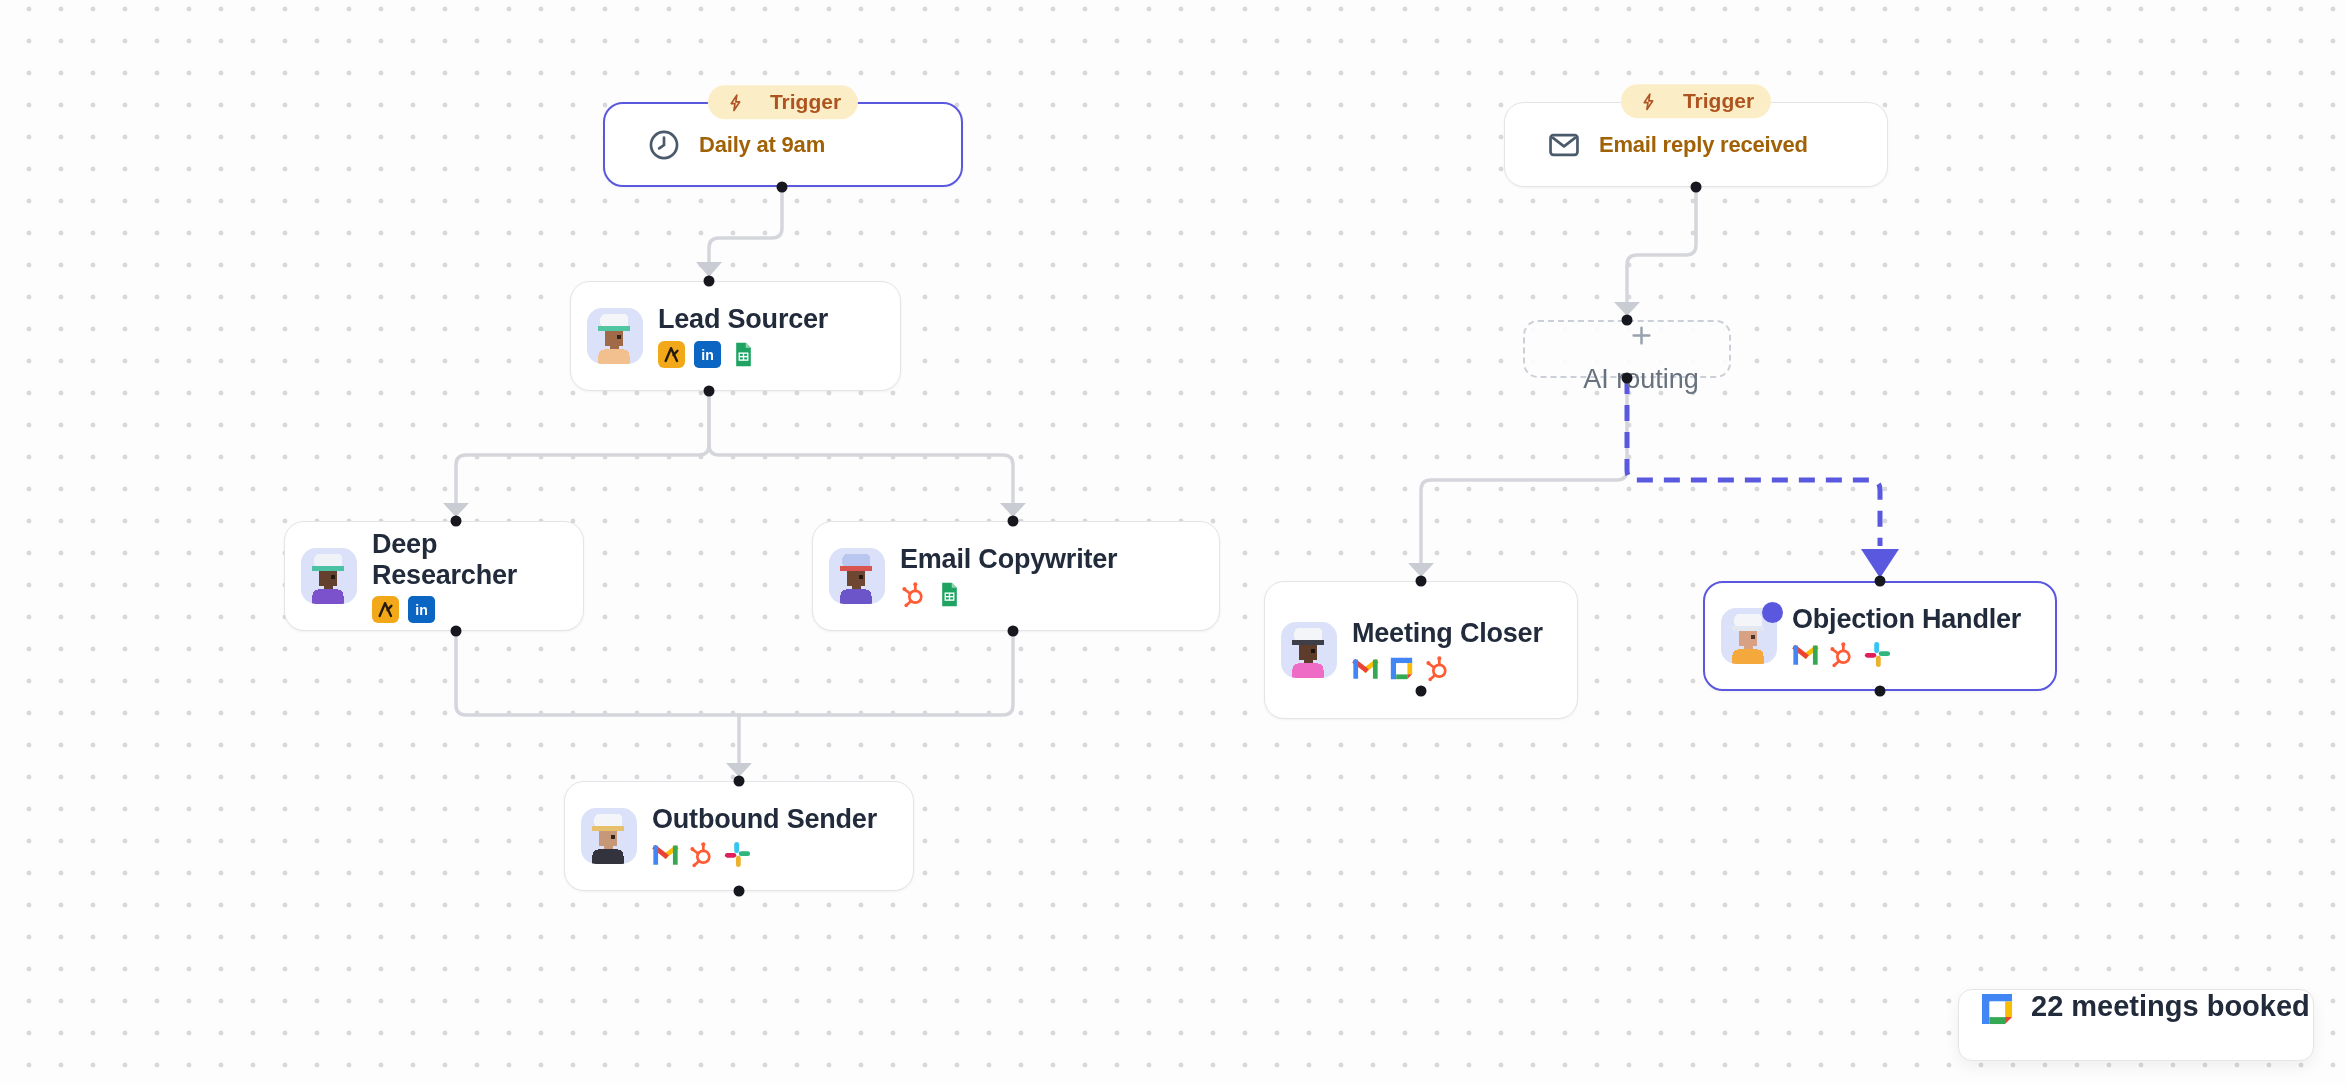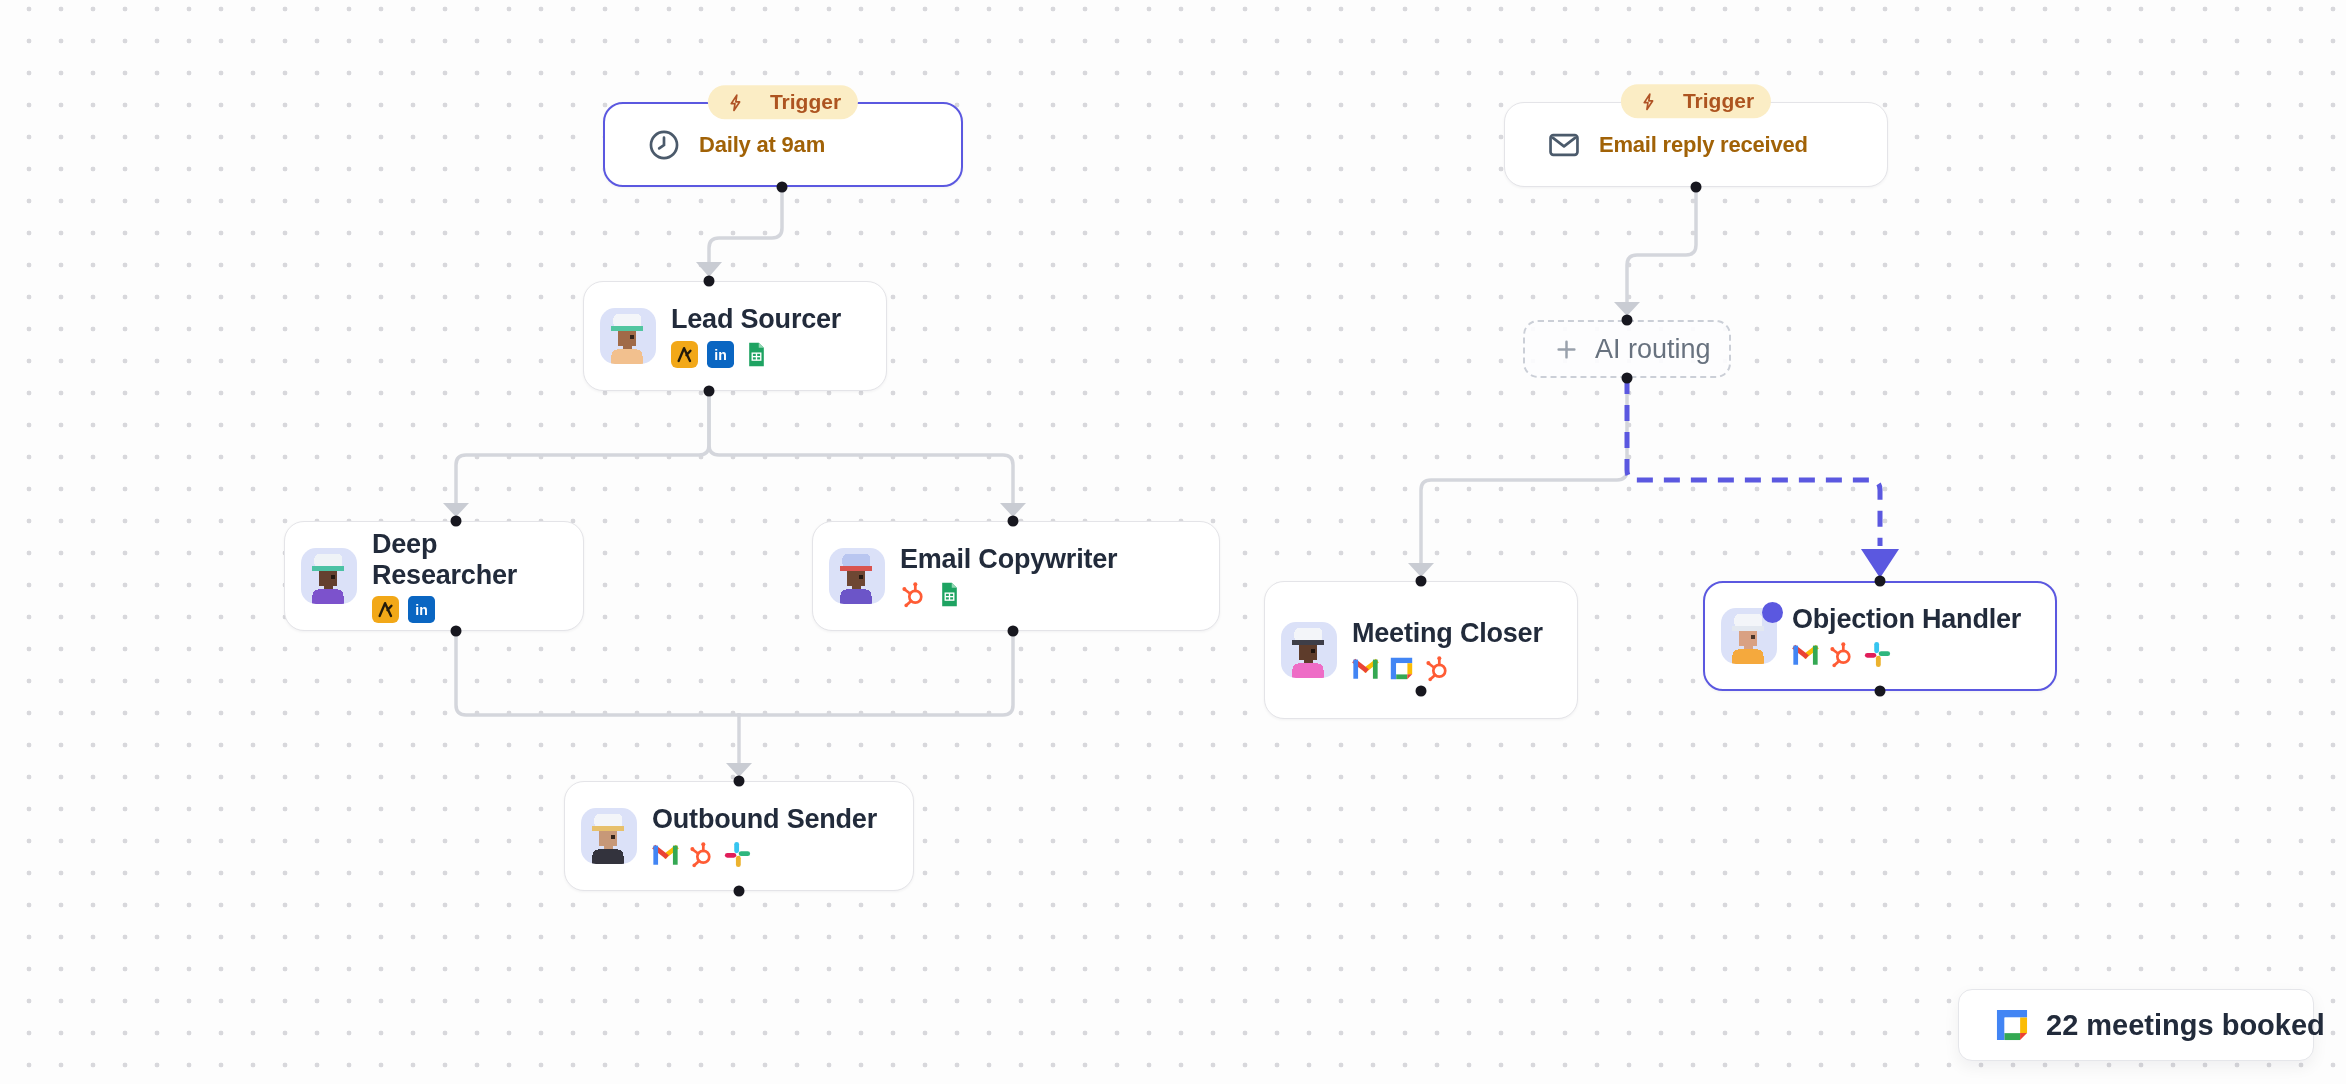--- a/index.html
+++ b/index.html
@@ -53,27 +53,27 @@
   }
   .avatar-wrap{position:relative;flex:none}
   .col{display:flex;flex-direction:column;gap:5px}
   .agent .ttl{font-size:27px;font-weight:700;color:var(--title);letter-spacing:-.2px;line-height:1.15}
   .apps{display:flex;gap:9px;align-items:flex-end}
   .app-icon{width:27px;height:27px;display:block}
   .app-icon svg{width:100%;height:100%;display:block}
 
   .routing{
     position:absolute;border:2px dashed #CBCFD7;border-radius:15px;background:rgba(253,253,254,.92);
-    display:flex;align-items:center;gap:15px;padding-left:28px;
+    display:flex;align-items:center;gap:15px;padding-left:28px;flex-direction:column;
   }
   .routing .picon{width:27px;height:27px;flex:none}
   .routing .ttl{font-size:27px;font-weight:500;color:var(--muted)}
 
   .status-card{
-    position:absolute;display:flex;align-items:center;gap:15px;padding:0 34px;
+    position:absolute;display:flex;gap:15px;padding:0 19px;
     background:#fff;border:1.5px solid #E5E6EA;border-radius:14px;
     box-shadow:0 6px 16px rgba(16,24,40,.06);
   }
   .status-card .cicon{width:38px;height:38px;flex:none}
   .status-card .clabel{font-size:29px;font-weight:700;color:var(--title);white-space:nowrap}
   .nicon svg,.picon svg,.bicon svg,.cicon svg{width:100%;height:100%;display:block}
 </style>
 </head>
 <body>
 
@@ -115,21 +115,21 @@
     </div>
     <span class="nicon">
         <svg viewBox="0 0 24 24" fill="none" stroke="#4B5A6B" stroke-width="1.9" stroke-linecap="round">
           <circle cx="12" cy="12" r="9.2"></circle>
           <path d="M12 6.8 V12 L8.6 14.4"></path>
         </svg>
       </span>
     <span class="ttl">Daily at 9am</span>
   </div>
 
-  <div class="node agent" style="left:583px;top:281px;width:304px;height:110px">
+  <div class="node agent" style="left:570px;top:281px;width:331px;height:110px">
     <div class="avatar-wrap">
         <div class="avatar">
           <svg viewBox="0 0 54 54" shape-rendering="crispEdges">
             <rect x="13" y="6" width="27" height="13" rx="4" fill="#F3F5F9"></rect>
             <rect x="11" y="17" width="30" height="5" fill="#52C6A0"></rect>
             <rect x="17" y="22" width="18" height="15" fill="#A06A48"></rect>
             <rect x="29" y="26" width="4" height="4" fill="#32231B"></rect>
             <rect x="22" y="35" width="9" height="6" fill="#A06A48"></rect>
             <path d="M11 54 v-8 q0 -6 6 -6 h18 q6 0 6 6 v8 z" fill="#F2C08E"></path>
           </svg>

